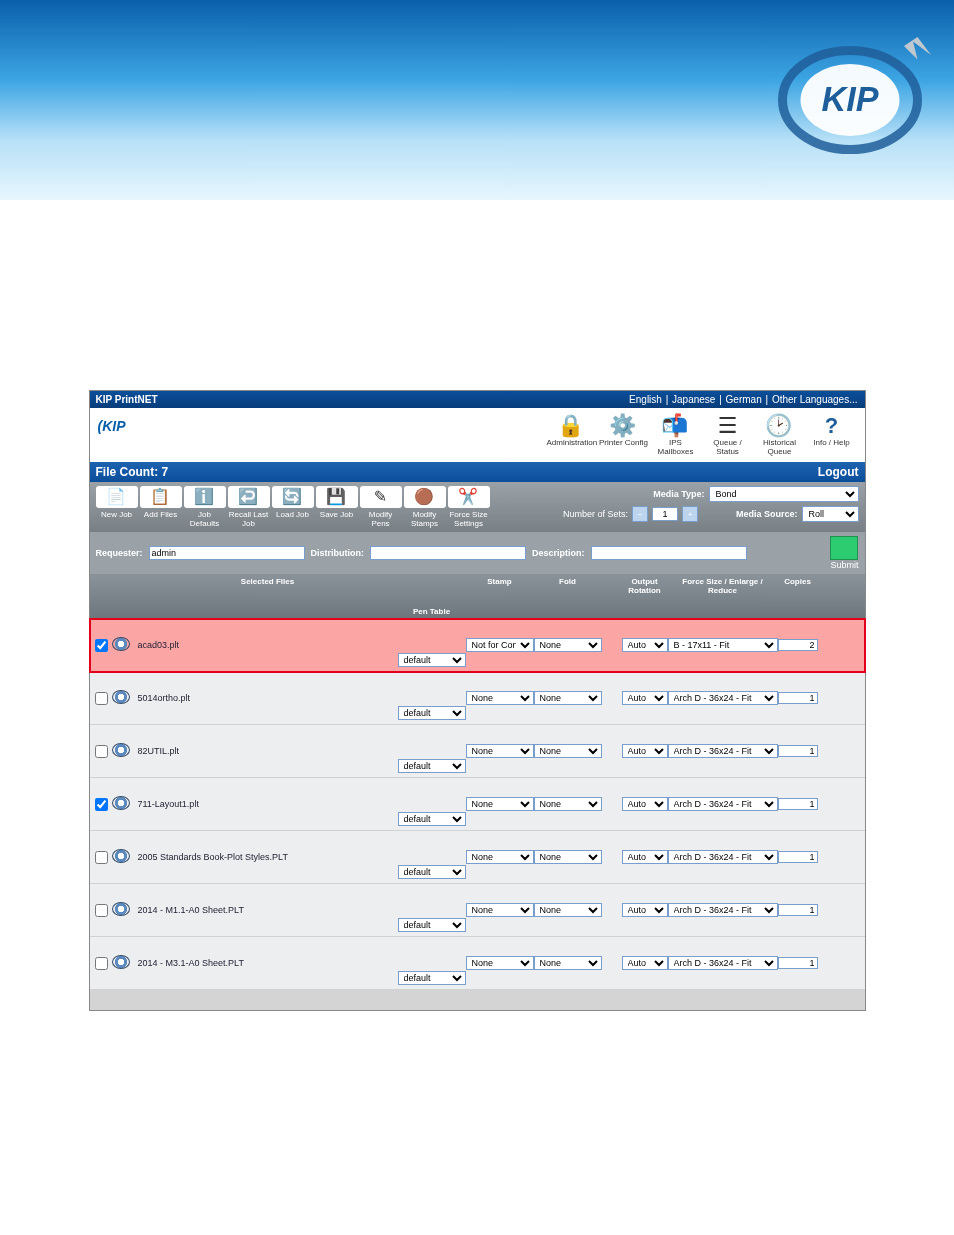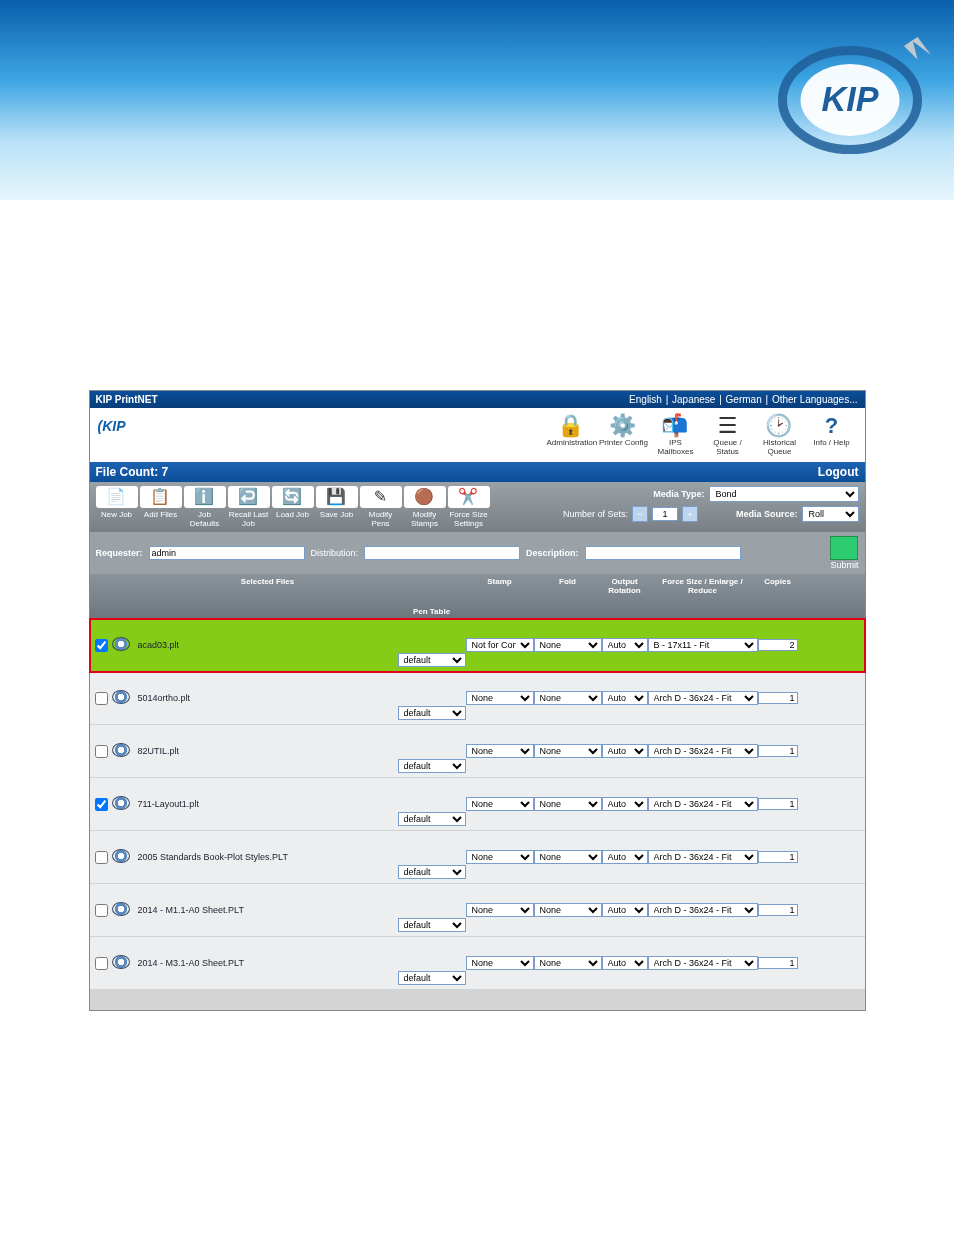--- a/index.html
+++ b/index.html
@@ -172,34 +172,34 @@
     font-size: 8px;
     font-weight: bold;
     padding: 3px 0;
   }
   .col-check { width: 22px; text-align: center; }
   .col-prev  { width: 22px; }
   .col-file  { width: 260px; padding-left: 4px; }
   .col-pen   { width: 68px; text-align: center; margin-top: 30px; }
   .col-stamp { width: 68px; text-align: center; }
   .col-fold  { width: 68px; text-align: center; }
-  .col-rot   { width: 46px; text-align: center; }
+  .col-rot   { width: 46px; text-align: center; margin-left: 20px; }
   .col-size  { width: 110px; text-align: center; }
   .col-copy  { width: 40px; text-align: center; }
   .grid-body { background: #eceef0; }
   .grid-row {
     display: flex;
     align-items: center;
     padding: 4px 0;
     border-bottom: 1px solid #d0d2d4;
     font-size: 9px;
     color: #223;
   }
   .grid-row.highlight {
-    background: #84cc16;
+    background: #fca5a5;
     outline: 2px solid #e2001a;
     outline-offset: -1px;
   }
   .grid-row select {
     font-size: 9px;
     width: 100%;
     box-sizing: border-box;
     border: 1px solid #7a9ecb;
     background: #fff;
     padding: 0 1px;
@@ -317,21 +317,21 @@
         <span style="width:30px"></span>
         <span style="font-weight:bold">Media Source:</span>
         <select style="width:57px"><option>Roll</option></select>
       </div>
     </div>
   </div>
 
   <div class="meta-row">
     <span style="font-weight:bold">Requester:</span>
     <input class="req-in" type="text" value="admin" style="">
-    <span style="font-weight:normal">Distribution:</span>
+    <span style="font-weight:bold">Distribution:</span>
     <input class="dist-in" type="text" value="" style="">
     <span style="font-weight:bold">Description:</span>
     <input class="desc-in" type="text" value="" style="">
     <div class="submit-area">
       <span class="submit-btn"></span>
       <span>Submit</span>
     </div>
   </div>
 
   <div class="grid-header">

